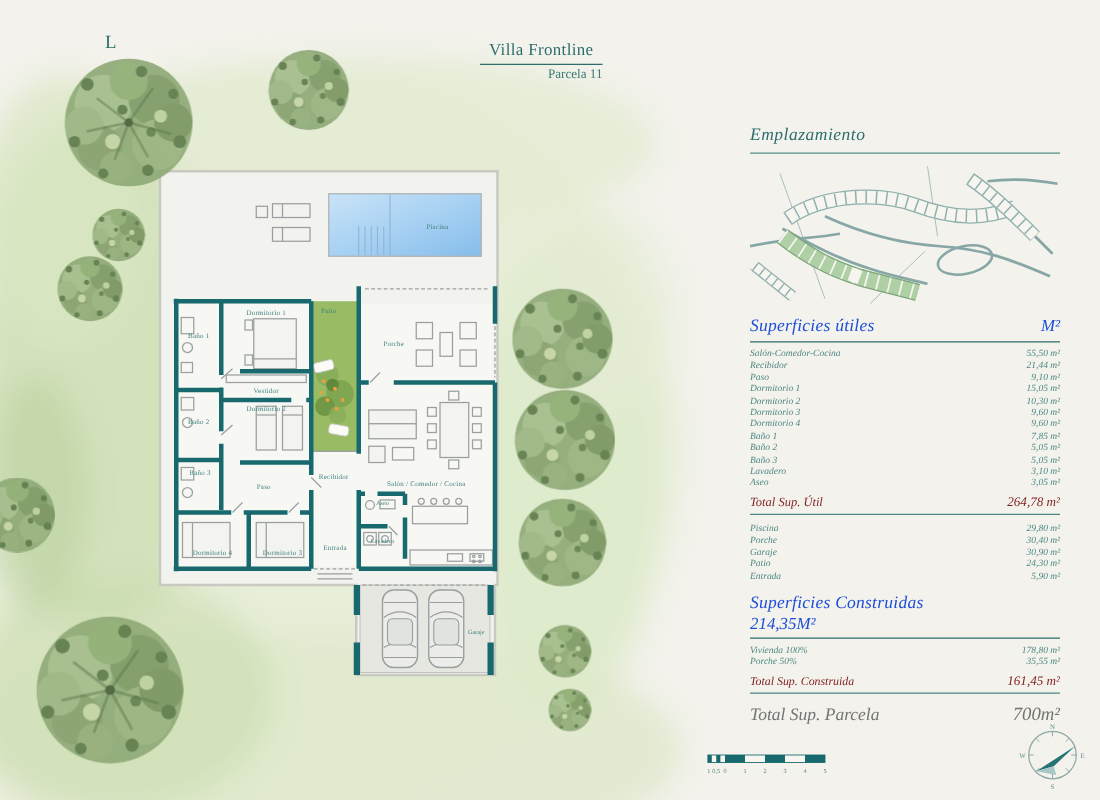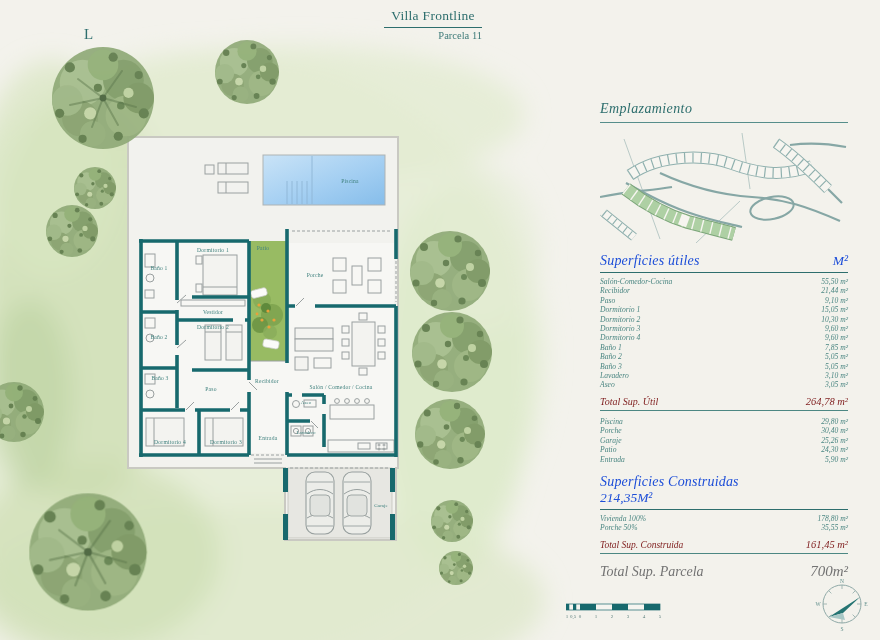--- a/index.html
+++ b/index.html
@@ -6,21 +6,21 @@
   body{background:#e8e8e2;font-family:"Liberation Serif","DejaVu Serif",serif;}
   #stage{position:relative;width:880px;height:640px;overflow:hidden;background:#f3f2ec;}
   svg text{font-family:"Liberation Serif","DejaVu Serif",serif;}
 
   
   #land{position:absolute;left:0;top:0;}
   .room-label{font-size:5.6px;fill:#41827f;letter-spacing:.2px;}
   .room-label-sm{font-size:5px;fill:#41827f;}
 
   
-  #titleblock{position:absolute;left:384px;top:8px;width:98px;color:#2d6e6d;}
+  #titleblock{position:absolute;left:384px;top:32px;width:98px;color:#2d6e6d;}
   #titleblock .t1{font-size:13.5px;text-align:center;letter-spacing:.3px;white-space:nowrap;}
   #titleblock .rule{border:0;border-top:1px solid #2d6e6d;margin:3px 0 2px;}
   #titleblock .t2{font-size:10.5px;text-align:right;color:#3d7a78;}
   #cornermark{position:absolute;left:84px;top:26px;font-size:15px;color:#2d6e6d;}
 
   
   #panel{position:absolute;left:600px;top:101px;width:248px;color:#3f807d;font-style:italic;}
   #emp-head{font-size:14px;color:#2d6e6d;letter-spacing:.4px;}
   .emp-rule{border:0;border-top:1px solid #568e8b;margin:5px 0 8px;}
   #sitemap{display:block;margin:0 0 6px;}
@@ -426,21 +426,21 @@
       <div class="trow">
           <span>Piscina</span>
           <span class="v">29,80 m²</span>
         </div>
       <div class="trow">
           <span>Porche</span>
           <span class="v">30,40 m²</span>
         </div>
       <div class="trow">
           <span>Garaje</span>
-          <span class="v">25,26 m²</span>
+          <span class="v">30,90 m²</span>
         </div>
       <div class="trow">
           <span>Patio</span>
           <span class="v">24,30 m²</span>
         </div>
       <div class="trow">
           <span>Entrada</span>
           <span class="v">5,90 m²</span>
         </div>
     </div>

